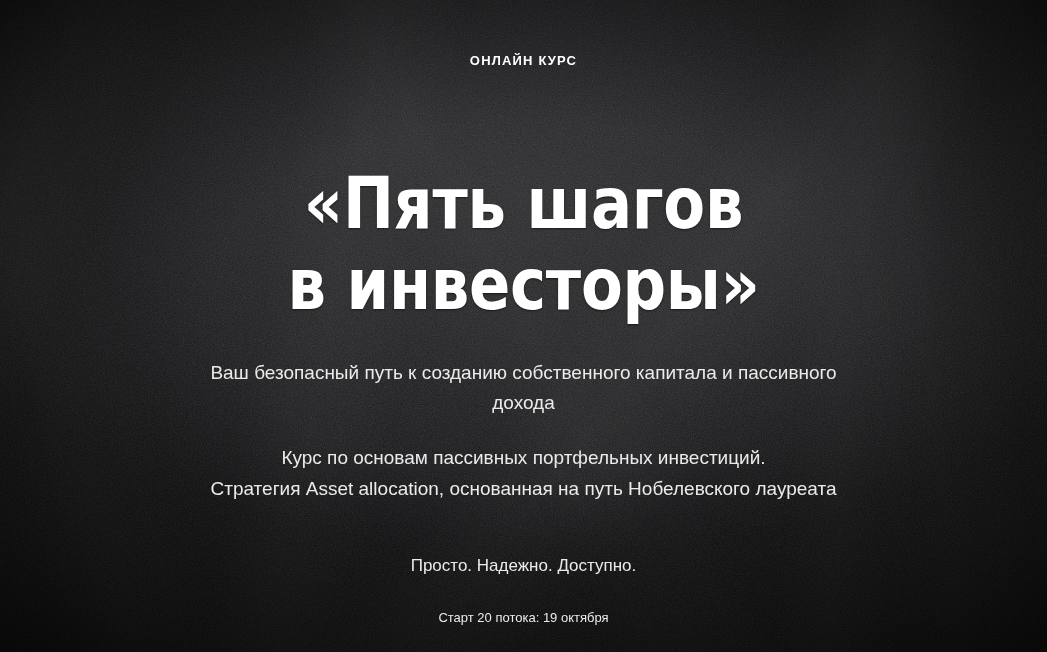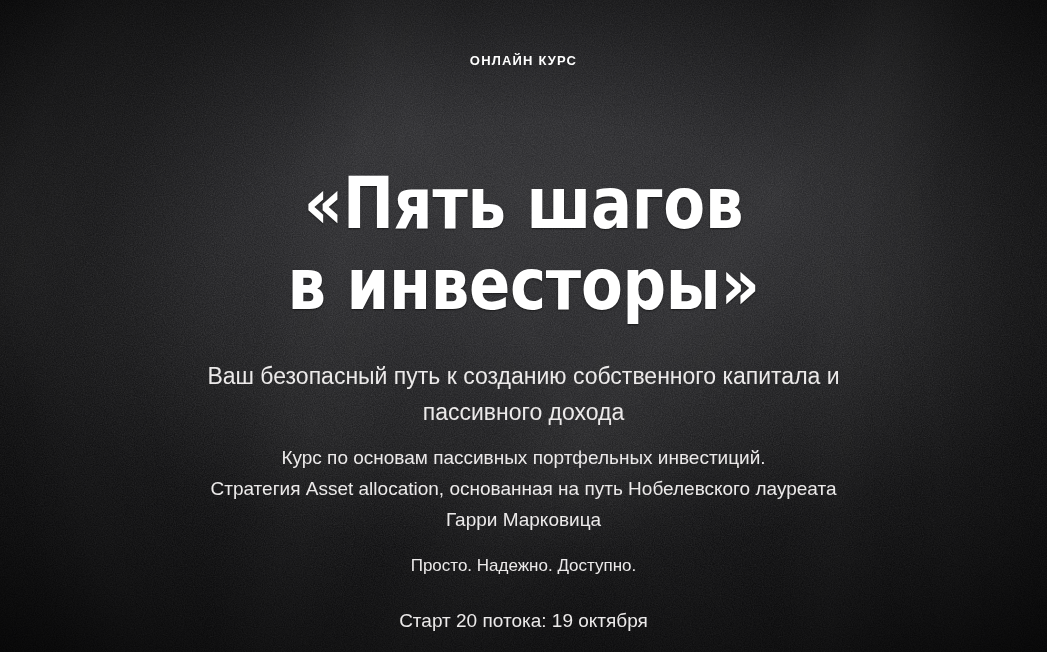--- a/index.html
+++ b/index.html
@@ -106,21 +106,21 @@
   }
   .headline .hl-line { display: block; }
 
   .subtitle {
     position: absolute;
     top: 358px;
     left: 50%;
     transform: translateX(-50%);
     width: 640px;
     margin: 0;
-    font-size: 23px;
+    font-size: 19px;
     font-weight: normal;
     line-height: 1.58;
     color: #eceaea;
   }
 
   .lead {
     position: absolute;
     top: 443px;
     left: 50%;
     transform: translateX(-50%);
@@ -142,21 +142,21 @@
     font-size: 17px;
     color: #eceaea;
   }
 
   .start-date {
     position: absolute;
     top: 610px;
     left: 0;
     width: 100%;
     margin: 0;
-    font-size: 19px;
+    font-size: 13px;
     color: #eceaea;
   }
 </style>
 </head>
 <body>
 
 <div class="page">
 
   <div class="bg-base"></div>
   <div class="bg-smear-a"></div>
@@ -197,21 +197,20 @@
     <h1 class="headline">
       <span class="hl-line">«Пять шагов</span>
       <span class="hl-line">в инвесторы»</span>
     </h1>
 
     <p class="subtitle">Ваш безопасный путь к созданию собственного капитала и пассивного дохода</p>
 
     <p class="lead">
       <span class="lead-line">Курс по основам пассивных портфельных инвестиций.</span>
       <span class="lead-line">Стратегия Asset allocation, основанная на путь Нобелевского лауреата</span>
-      <span class="lead-line">Гарри Марковица</span>
     </p>
 
     <p class="tagline">Просто. Надежно. Доступно.</p>
 
     <p class="start-date">Старт 20 потока: 19 октября</p>
 
   </div>
 </div>
 
 </body></html>

